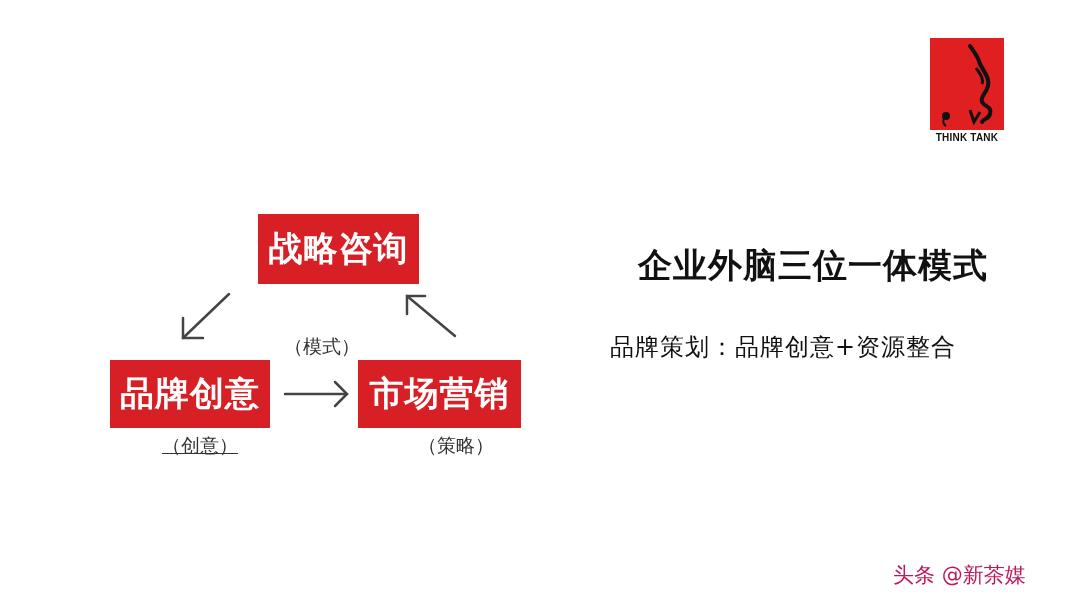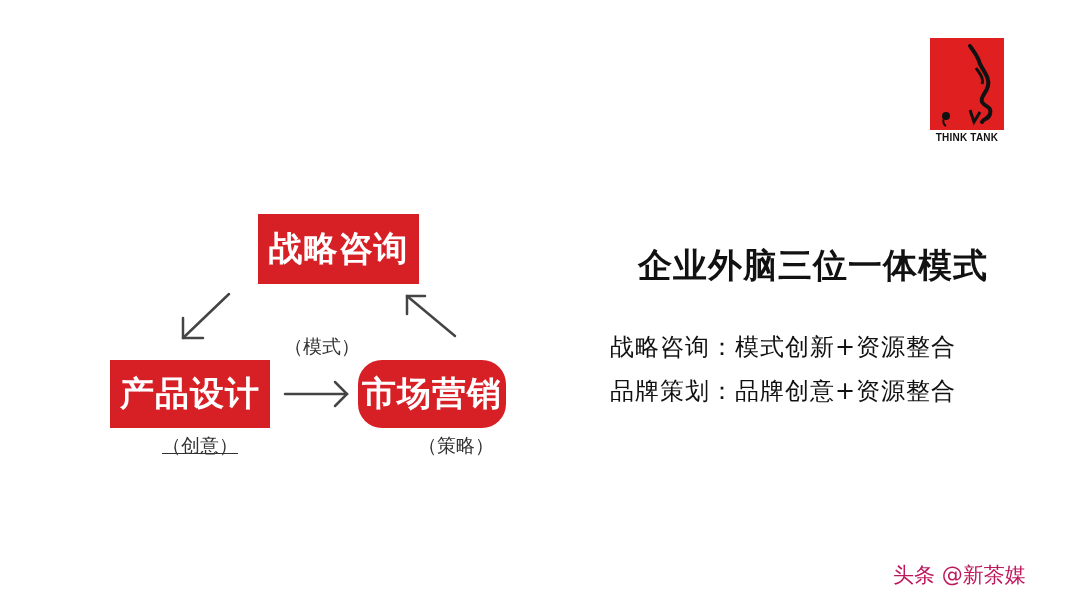--- a/index.html
+++ b/index.html
@@ -3,21 +3,21 @@
 <meta charset="utf-8">
 <style>
   html,body{margin:0;padding:0;}
   body{width:1080px;height:608px;background:#ffffff;position:relative;overflow:hidden;font-family:"DejaVu Sans","Liberation Sans",sans-serif;}
   .logo{position:absolute;left:930px;top:38px;width:74px;height:110px;}
   .logo-box{position:absolute;left:0;top:0;width:74px;height:92px;background:#e02020;}
   .logo-text{position:absolute;left:-4px;top:94px;width:82px;text-align:center;font-family:"Liberation Sans",sans-serif;font-weight:bold;font-size:10px;color:#111;letter-spacing:0.2px;}
   .box{position:absolute;background:#d71f26;color:#fff;font-weight:bold;display:flex;align-items:center;justify-content:center;letter-spacing:1px;}
   .box-top{left:234px;top:214px;width:161px;height:70px;font-size:34px;margin-left:24px;}
   .box-left{left:110px;top:360px;width:160px;height:68px;font-size:34px;}
-  .box-right{left:358px;top:360px;width:148px;height:68px;font-size:34px;border-radius:24px;}
+  .box-right{left:358px;top:360px;width:163px;height:68px;font-size:34px;}
   .sub{position:absolute;font-size:19px;color:#333;white-space:nowrap;}
   .sub-top{left:284px;top:295px;margin-top:39px;}
   .sub-left{left:162px;top:433px;text-decoration:underline;}
   .sub-right{left:418px;top:433px;}
   .arrow{position:absolute;left:0;top:0;}
   .title{position:absolute;left:638px;top:243px;font-size:34px;font-weight:bold;color:#111;white-space:nowrap;letter-spacing:1px;}
   .lines{position:absolute;left:610px;top:327px;}
   .line{font-size:24px;color:#111;height:44px;line-height:40px;white-space:nowrap;letter-spacing:1px;}
   .watermark{position:absolute;left:893px;top:561px;font-size:21px;color:#be185d;white-space:nowrap;}
 </style>
@@ -33,21 +33,21 @@
       <path d="M14 80 Q12 86 16 88" stroke="#111" stroke-width="2" fill="none"></path>
       <path d="M40 72 L44 84 L50 74" stroke="#111" stroke-width="3" fill="none"></path>
     </svg>
   </div>
   <div class="logo-text">THINK TANK</div>
 </div>
 
 <div class="box box-top">战略咨询</div>
 <div class="sub sub-top">（模式）</div>
 
-<div class="box box-left">产品设计</div>
+<div class="box box-left">品牌创意</div>
 <div class="sub sub-left">（创意）</div>
 
 <div class="box box-right">市场营销</div>
 <div class="sub sub-right">（策略）</div>
 
 <svg class="arrow" width="1080" height="608">
   <g stroke="#444" stroke-width="2.5" fill="none" stroke-linecap="round">
     <g>
       <line x1="229" y1="294" x2="183" y2="338"></line>
       <polyline points="183,318 183,338 203,338"></polyline>
@@ -58,17 +58,16 @@
     </g>
     <g>
       <line x1="455" y1="336" x2="407" y2="296"></line>
       <polyline points="407,314 407,296 425,296"></polyline>
     </g>
   </g>
 </svg>
 
 <div class="title">企业外脑三位一体模式</div>
 <div class="lines">
-  <div class="line">战略咨询：模式创新+资源整合</div>
   <div class="line">品牌策划：品牌创意+资源整合</div>
 </div>
 
 <div class="watermark">头条 @新茶媒</div>
 
 </body></html>

